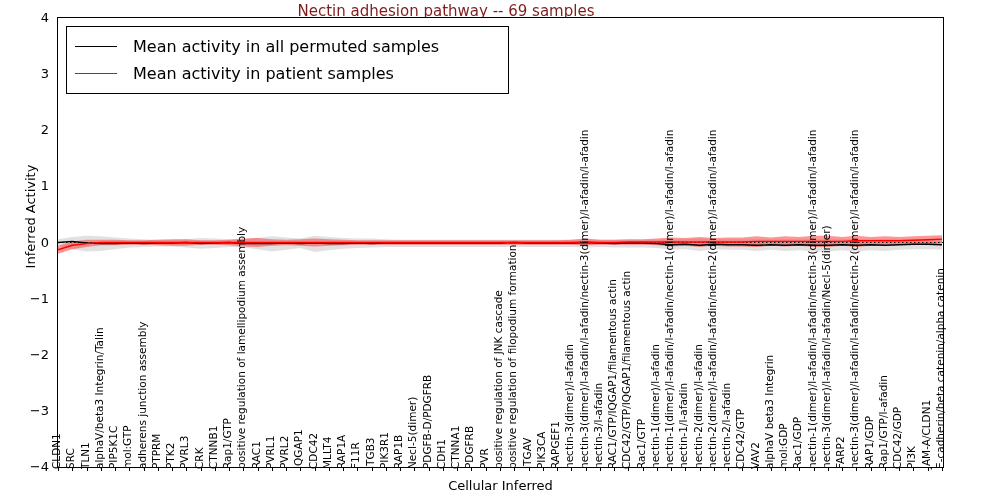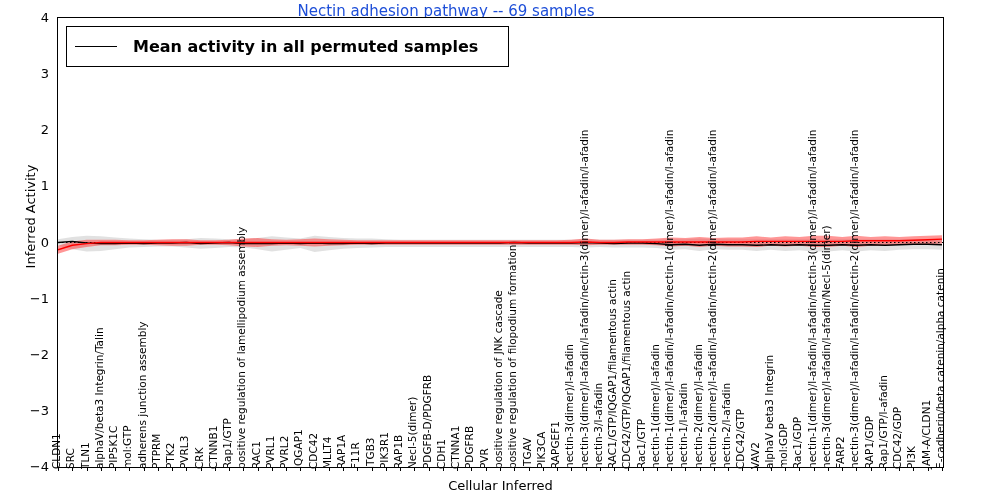--- a/index.html
+++ b/index.html
@@ -20,21 +20,21 @@
     background: #ffffff;
   }
   
   #chart-title {
     position: absolute;
     left: 0;
     top: 2px;
     width: 860px;
     text-align: center;
     font-size: 15px;
-    color: #1d4ed8;
+    color: #7f1d1d;
     letter-spacing: 0px;
   }
   
   #chart-title .inner { display: inline-block; transform: translateX(16px); }
 
   
   #axes {
     position: absolute;
     left: 57px;
     top: 17px;
@@ -116,21 +116,20 @@
   
   #legend {
     position: absolute;
     left: 66px;
     top: 26px;
     background: #ffffff;
     border: 1px solid #000;
     padding: 6px 10px 6px 8px;
     box-sizing: border-box;
     width: 443px;
-    font-weight: bold;
   }
   .legend-row {
     display: flex;
     align-items: center;
     height: 27px;
   }
   .legend-swatch {
     width: 42px;
     height: 0;
     border-top-width: 1.6px;
@@ -325,15 +324,19 @@
       <div class="xtick-label" style="left: 873.742px;">JAM-A/CLDN1</div>
       <div class="xtick-label" style="left: 888px;">E-cadherin/beta catenin/alpha catenin</div>
     </div>
   <div id="xlabel">Cellular Inferred</div>
 
   <div id="legend">
       <div class="legend-row">
         <span class="legend-swatch" style="border-top-color: rgb(0, 0, 0);"></span>
         <span class="legend-text">Mean activity in all permuted samples</span>
       </div>
+      <div class="legend-row">
+        <span class="legend-swatch" style="border-top-color: rgb(255, 0, 0);"></span>
+        <span class="legend-text">Mean activity in patient samples</span>
+      </div>
     </div>
 
 </div>
 
 </body></html>

